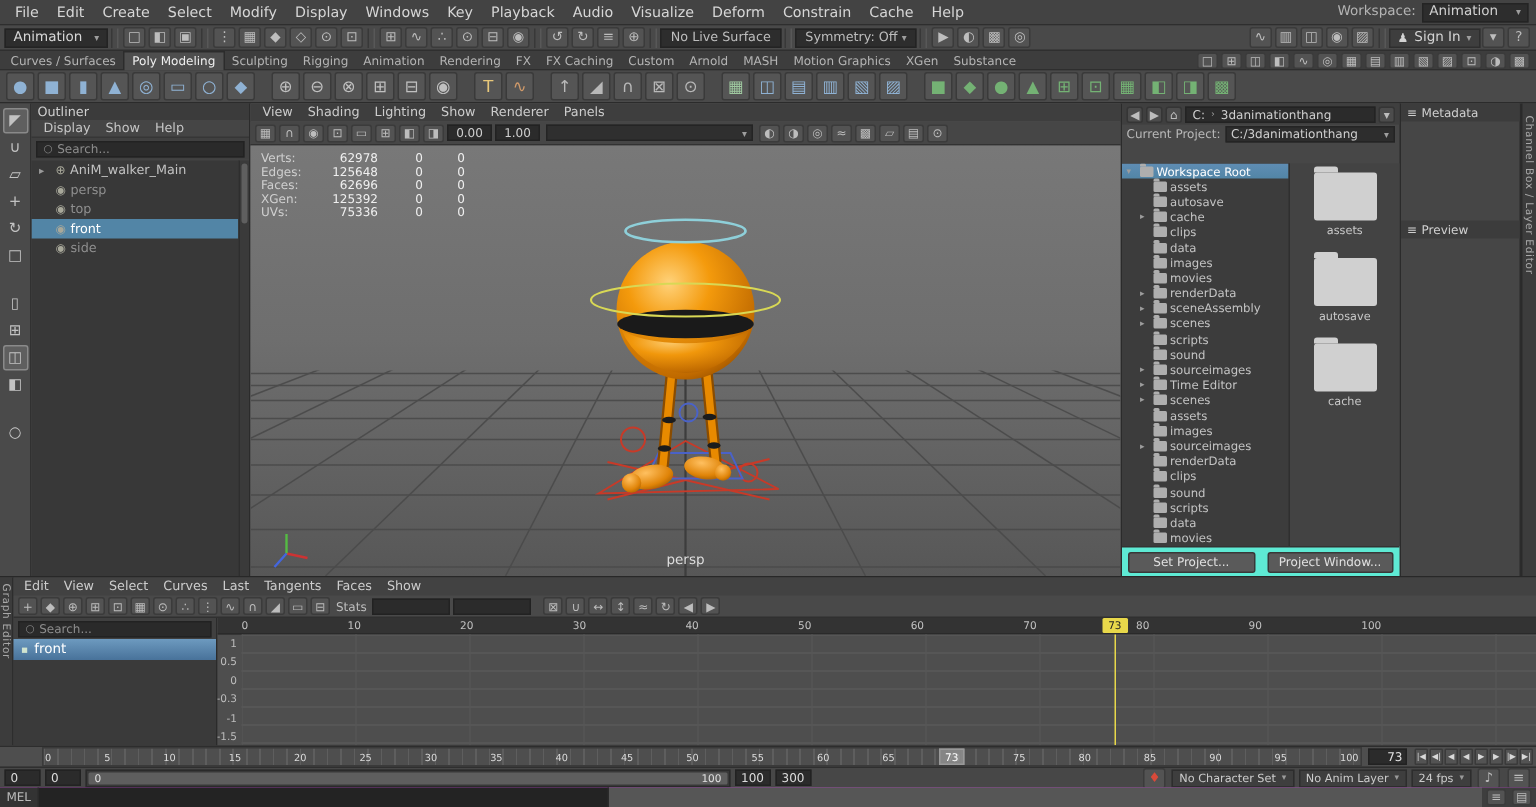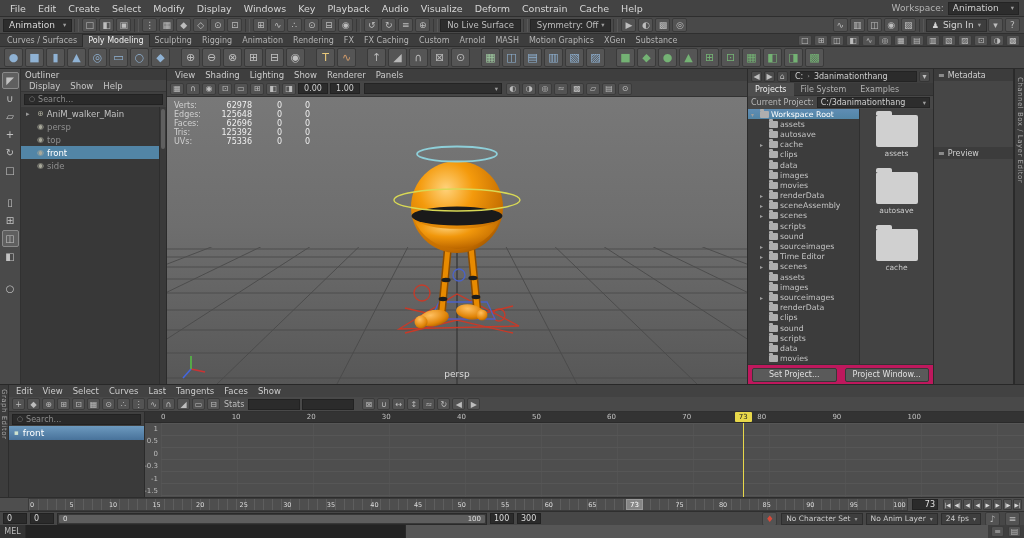--- a/index.html
+++ b/index.html
@@ -82,21 +82,21 @@
   .cb-row{height:10.2px;display:flex;align-items:center;gap:2px;padding-left:3px;font-size:7.8px;color:#c4c4c4;white-space:nowrap}
   .cb-row .arr{width:7px;font-size:6px;color:#9d9d9d;flex:none}
   .cb-row.selected{background:linear-gradient(#5f8db4,var(--selection_blue,#5285a6));color:#fff}
   .fmini{width:9px;height:7px;background:#aeaeae;border-radius:1px;position:relative;flex:none}
   .fmini::before{content:"";position:absolute;top:-2px;left:0;width:4px;height:2px;background:#aeaeae;border-radius:1px 1px 0 0}
   .cb-thumbs{flex:1;background:#434343;display:flex;flex-direction:column;align-items:center;padding-top:6px;gap:14px;position:relative}
   .thumb{display:flex;flex-direction:column;align-items:center;gap:2px}
   .fbig{width:42px;height:32px;background:#d0d0d0;border-radius:2px;position:relative}
   .fbig::before{content:"";position:absolute;top:-4px;left:0;width:16px;height:4px;background:#d0d0d0;border-radius:2px 2px 0 0}
   .thumb .lbl{font-size:7.5px;color:#c8c8c8}
-  .cb-buttons{position:absolute;bottom:0;left:0;right:0;height:20px;background:#be185d;display:flex;align-items:center;gap:8px;padding:0 4px;border-top:1px solid #333}
+  .cb-buttons{position:absolute;bottom:0;left:0;right:0;height:20px;background:#5eead4;display:flex;align-items:center;gap:8px;padding:0 4px;border-top:1px solid #333}
   .btn{flex:1;height:14px;background:#5a5a5a;border:1px solid #383838;border-radius:2px;display:flex;align-items:center;justify-content:center;font-size:8px;color:#e0e0e0}
 
   
   .metadata{position:absolute;left:934px;top:0;bottom:0;width:80px;background:#464646;border-right:1px solid #2b2b2b}
   .md-header{height:12px;background:#3c3c3c;display:flex;align-items:center;gap:3px;padding:0 4px;font-size:8px;color:#d0d0d0}
   .md-fields{padding:4px 4px;display:flex;flex-direction:column;gap:4px;font-size:7.3px;color:#9c9c9c}
   .md-preview-h{margin-top:66px}
   .preview-area{height:110px;display:flex;align-items:center;justify-content:center;font-size:7.3px;color:#979797;text-align:center;padding:0 4px}
 
   .rightstrip{position:absolute;left:1014px;top:0;bottom:0;width:10px;background:#3c3c3c;border-left:1px solid #2a2a2a;display:flex;justify-content:center;padding-top:8px}
@@ -773,21 +773,21 @@
             </div>
 
             <div class="hud-row">
               <span class="l">Faces:</span>
               <span class="v">62696</span>
               <span class="a">0</span>
               <span class="b">0</span>
             </div>
 
             <div class="hud-row">
-              <span class="l">Tris:</span>
+              <span class="l">XGen:</span>
               <span class="v">125392</span>
               <span class="a">0</span>
               <span class="b">0</span>
             </div>
 
             <div class="hud-row">
               <span class="l">UVs:</span>
               <span class="v">75336</span>
               <span class="a">0</span>
               <span class="b">0</span>
@@ -802,26 +802,20 @@
         <span class="nav-ic">◀</span>
         <span class="nav-ic">▶</span>
         <span class="nav-ic">⌂</span>
         <div class="cb-crumb">
           <span>C:</span>
             <span class="car">›</span>
             <span>3danimationthang</span>
         </div>
         <span class="nav-ic">▾</span>
       </div>
-      <div class="cb-tabs">
-
-      <span class="cb-tab active">Projects</span>
-          <span class="cb-tab">File System</span>
-          <span class="cb-tab">Examples</span>
-        </div>
       <div class="cb-current">
         <span>Current Project:</span>
         <span class="val">
             <span>C:/3danimationthang</span>
             <span class="car">▾</span>
           </span>
       </div>
       <div class="cb-body">
         <div class="cb-tree">
 

